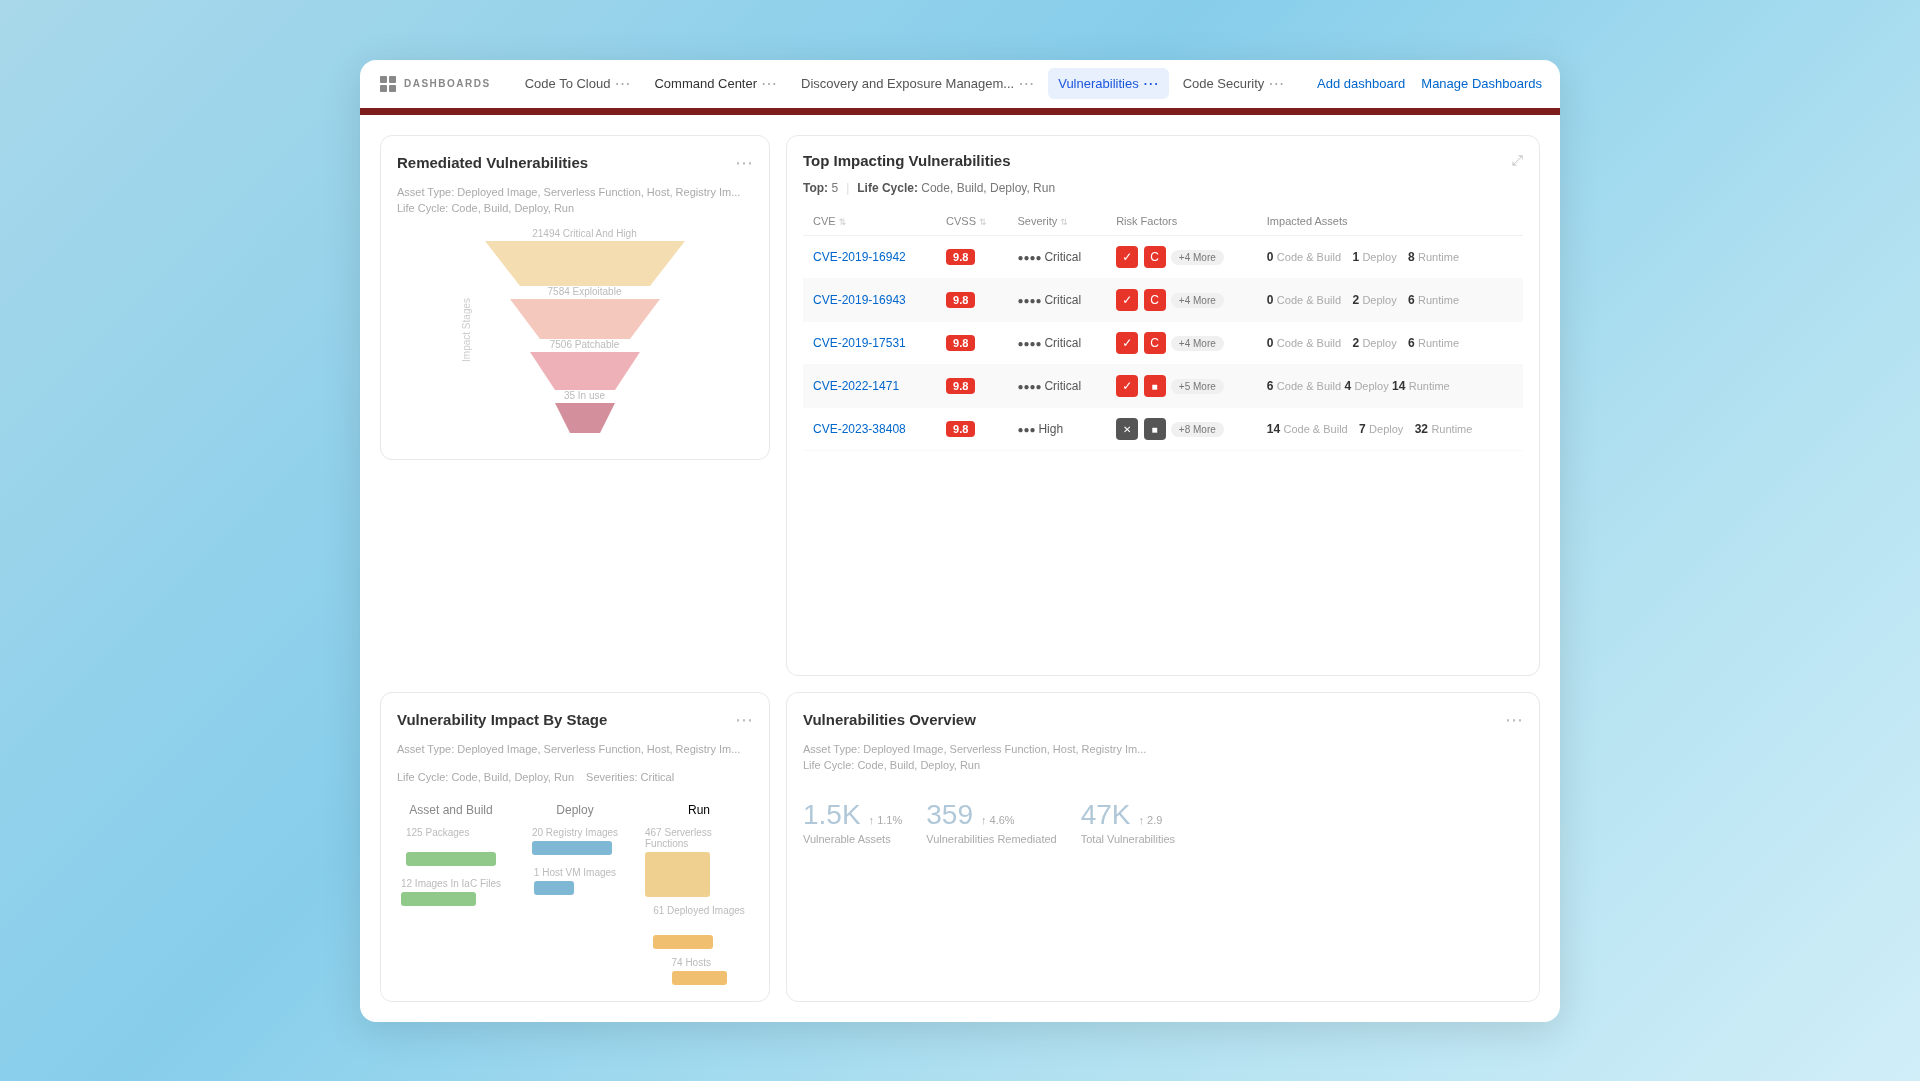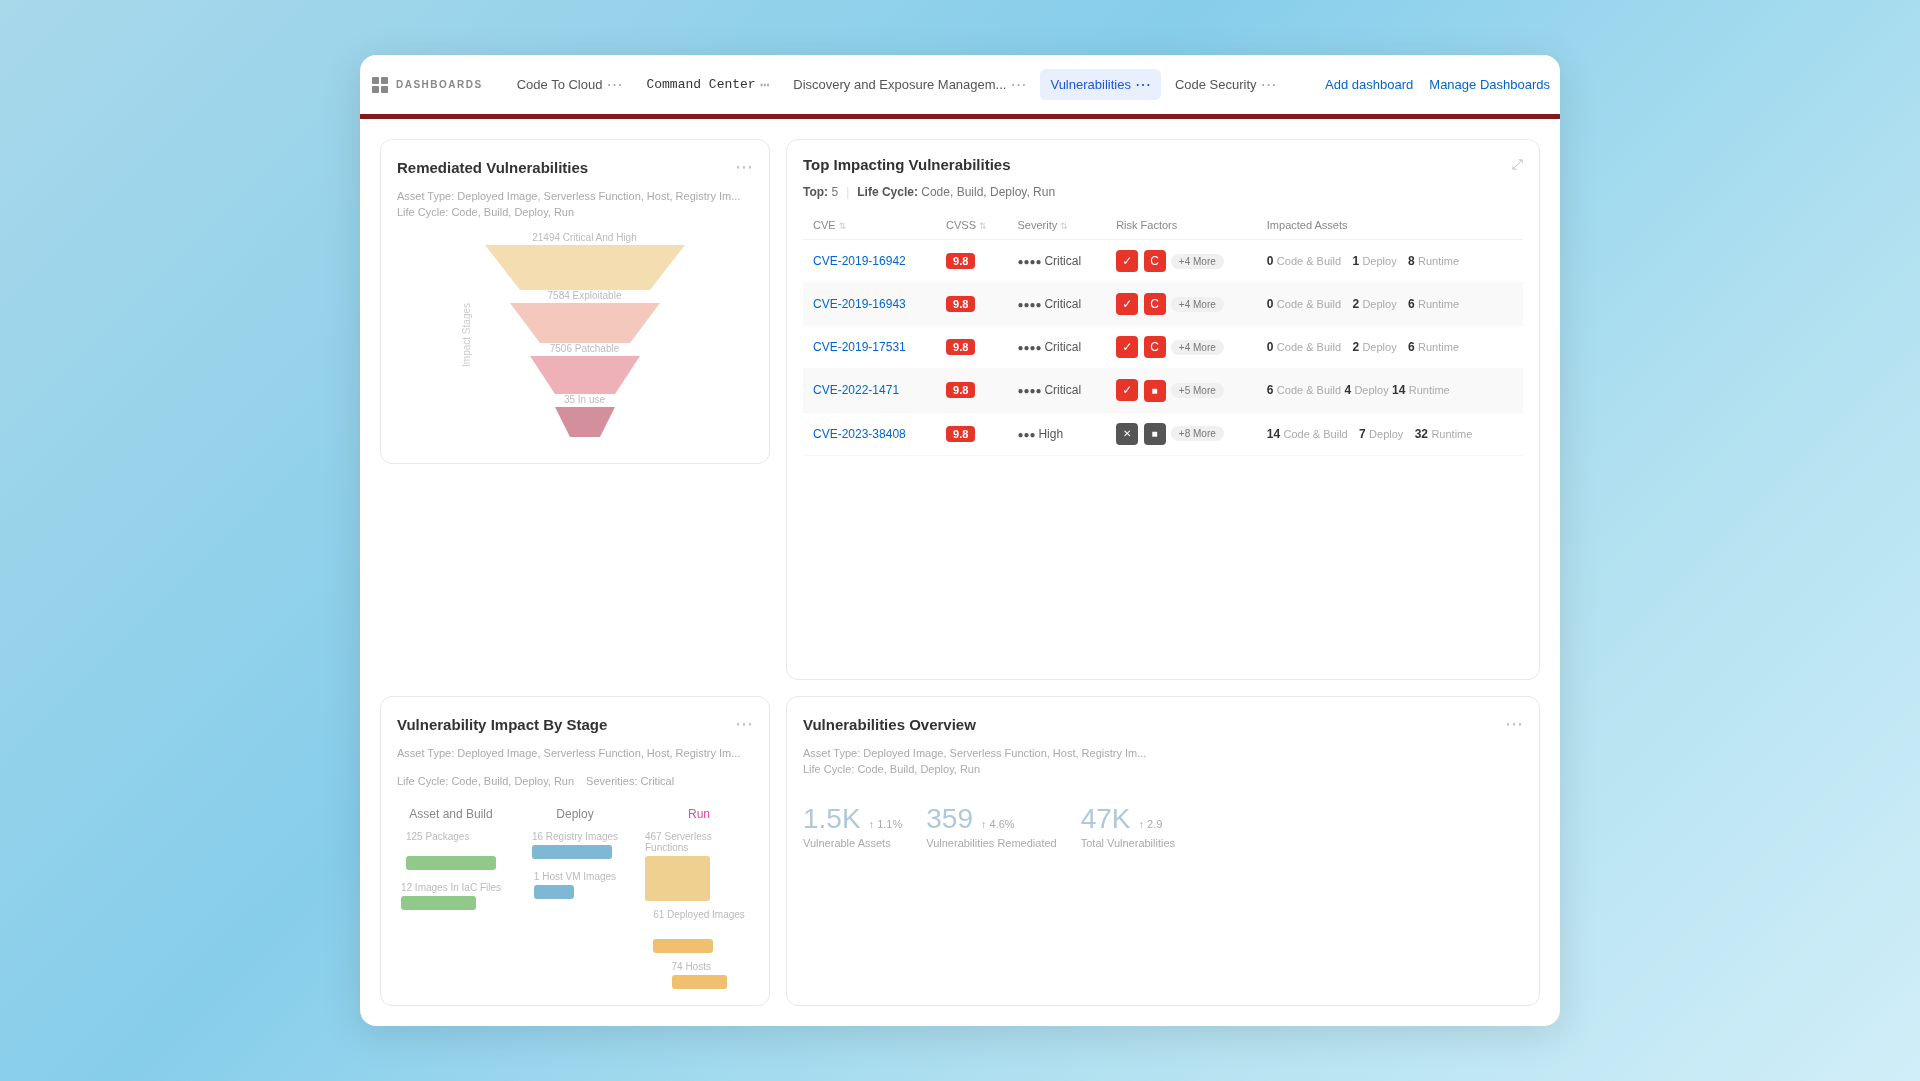--- a/index.html
+++ b/index.html
@@ -17,23 +17,23 @@
       border-radius: 16px;
       width: 1200px;
       min-height: 760px;
       overflow: hidden;
       box-shadow: 0 8px 40px rgba(0,0,0,0.12);
     }
     
     .top-nav {
       display: flex;
       align-items: center;
-      padding: 0 10px;
-      height: 64px;
-      border-bottom: 5px solid #7f1d1d;
+      padding: 0 18px;
+      height: 55px;
+      border-bottom: 7px solid #7f1d1d;
       gap: 4px;
     }
     .nav-logo {
       display: flex;
       align-items: center;
       gap: 6px;
       margin-right: 12px;
     }
     .nav-logo-icon {
       width: 20px;
@@ -54,21 +54,20 @@
       padding: 6px 10px;
       font-size: 13px;
       color: #555;
       cursor: pointer;
       border-radius: 6px;
       white-space: nowrap;
     }
     .nav-item.active {
       color: #333;
       font-weight: 500;
-      font-family: Liberation Mono, monospace;
     }
     .nav-dots {
       color: #aaa;
       font-size: 16px;
       cursor: pointer;
     }
     .nav-spacer { flex: 1; }
     .nav-add { color: #0066cc; font-size: 13px; cursor: pointer; margin-right: 12px; }
     .nav-manage { color: #0066cc; font-size: 13px; cursor: pointer; }
 
@@ -466,32 +465,32 @@
               <div style="font-size: 10px; color: #bbb; margin-bottom: 3px;">12 Images In IaC Files</div>
               <div class="bar green" style="width: 75px;"></div>
             </div>
           </div>
         </div>
 
         <div style="flex: 1;">
           <div style="font-size: 12px; color: #888; margin-bottom: 10px; text-align: center;">Deploy</div>
           <div class="bar-row" style="flex-direction: column; gap: 12px;">
             <div>
-              <div style="font-size: 10px; color: #bbb; margin-bottom: 3px;">16 Registry Images</div>
+              <div style="font-size: 10px; color: #bbb; margin-bottom: 3px;">20 Registry Images</div>
               <div class="bar blue" style="width: 80px;"></div>
             </div>
             <div>
               <div style="font-size: 10px; color: #bbb; margin-bottom: 3px;">1 Host VM Images</div>
               <div class="bar blue" style="width: 40px;"></div>
             </div>
           </div>
         </div>
 
         <div style="flex: 1;">
-          <div style="font-size: 12px; color: #ec4899; margin-bottom: 10px; text-align: center;">Run</div>
+          <div style="font-size: 12px; color: #000000; margin-bottom: 10px; text-align: center;">Run</div>
           <div class="bar-row" style="flex-direction: column; gap: 8px; justify-content: flex-end;">
             <div>
               <div style="font-size: 10px; color: #bbb; margin-bottom: 3px;">467 Serverless Functions</div>
               <div style="width: 65px; height: 45px; background: #f0d090; border-radius: 3px;"></div>
             </div>
             <div>
               <div style="font-size: 10px; color: #bbb; margin-bottom: 19px;">61 Deployed Images</div>
               <div class="bar orange" style="width: 60px;"></div>
             </div>
             <div>

